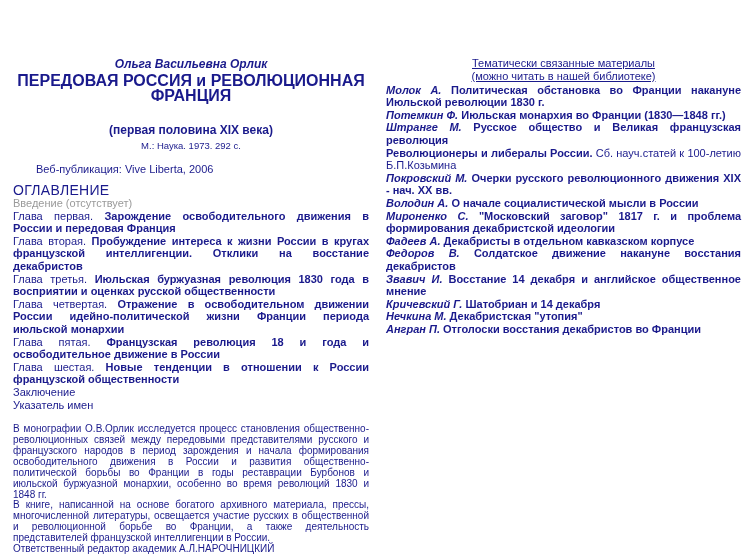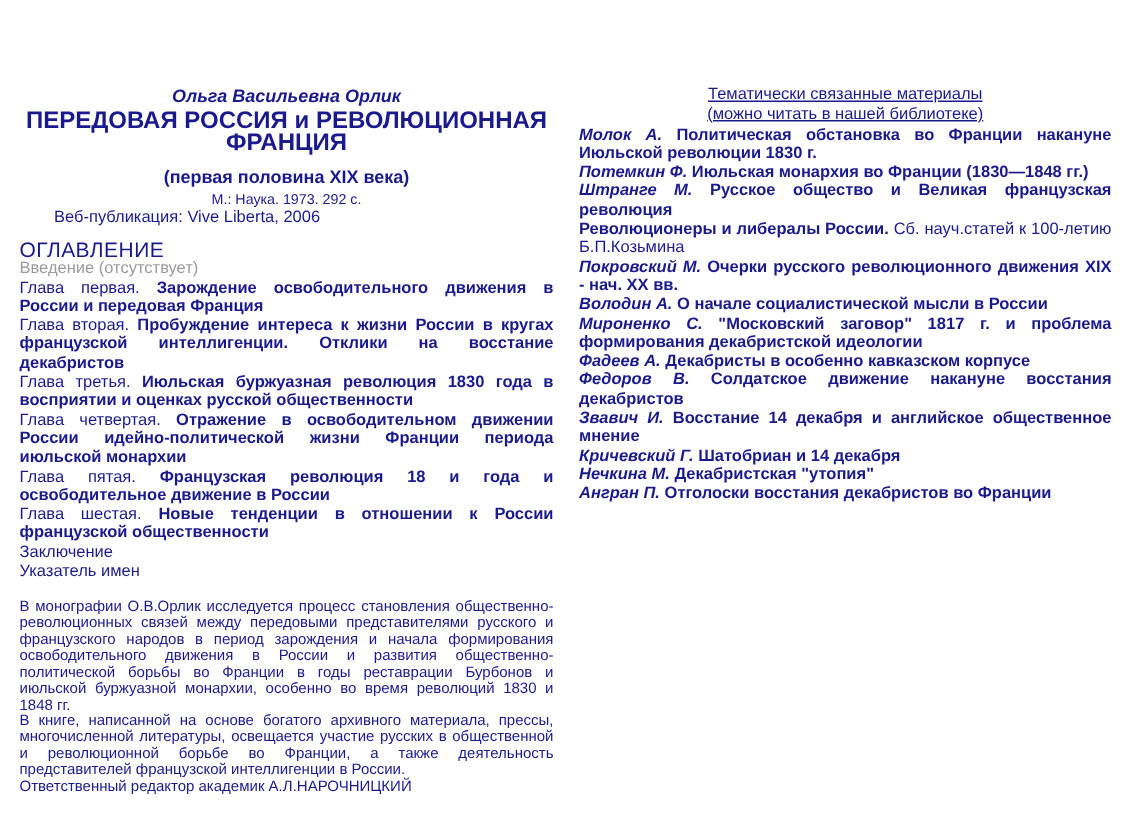--- a/index.html
+++ b/index.html
@@ -37,30 +37,31 @@
   .book-title {
     font-weight: bold;
     font-size: 16px;
     line-height: 15px;
     margin-top: 2px;
   }
   .book-subtitle {
     font-weight: bold;
     font-size: 12px;
     line-height: 14px;
-    margin-top: 8px;
+    margin-top: 20px;
   }
   .imprint {
     font-size: 9.5px;
     line-height: 11px;
     margin-top: 3px;
   }
   .webpub {
     font-size: 11px;
     line-height: 13px;
+    margin-top: 12px;
     padding-left: 23px;
   }
   .toc-heading {
     font-size: 14px;
     line-height: 10px;
     text-align: left;
     margin-top: 9px;
     letter-spacing: 0.3px;
   }
   .toc {
@@ -131,20 +132,20 @@
     <span>(можно читать в нашей библиотеке)</span>
   </div>
   <div class="rel-list">
       <div class="rel-entry"><span class="authors">Молок А.</span> <span class="ttl">Политическая обстановка во Франции накануне Июльской революции 1830 г.</span></div>
       <div class="rel-entry"><span class="authors">Потемкин Ф.</span> <span class="ttl">Июльская монархия во Франции (1830—1848 гг.)</span></div>
       <div class="rel-entry"><span class="authors">Штранге М.</span> <span class="ttl">Русское общество и Великая французская революция</span></div>
       <div class="rel-entry"><span class="ttl">Революционеры и либералы России.</span> <span class="plain">Сб. науч.статей к 100-летию Б.П.Козьмина</span></div>
       <div class="rel-entry"><span class="authors">Покровский М.</span> <span class="ttl">Очерки русского революционного движения XIX - нач. XX вв.</span></div>
       <div class="rel-entry"><span class="authors">Володин А.</span> <span class="ttl">О начале социалистической мысли в России</span></div>
       <div class="rel-entry"><span class="authors">Мироненко С.</span> <span class="ttl">"Московский заговор" 1817 г. и проблема формирования декабристской идеологии</span></div>
-      <div class="rel-entry"><span class="authors">Фадеев А.</span> <span class="ttl">Декабристы в особенно кавказском корпусе</span></div>
+      <div class="rel-entry"><span class="authors">Фадеев А.</span> <span class="ttl">Декабристы в отдельном кавказском корпусе</span></div>
       <div class="rel-entry"><span class="authors">Федоров В.</span> <span class="ttl">Солдатское движение накануне восстания декабристов</span></div>
       <div class="rel-entry"><span class="authors">Звавич И.</span> <span class="ttl">Восстание 14 декабря и английское общественное мнение</span></div>
       <div class="rel-entry"><span class="authors">Кричевский Г.</span> <span class="ttl">Шатобриан и 14 декабря</span></div>
       <div class="rel-entry"><span class="authors">Нечкина М.</span> <span class="ttl">Декабристская "утопия"</span></div>
       <div class="rel-entry"><span class="authors">Ангран П.</span> <span class="ttl">Отголоски восстания декабристов во Франции</span></div>
     </div>
 </div>
 
 </body></html>

